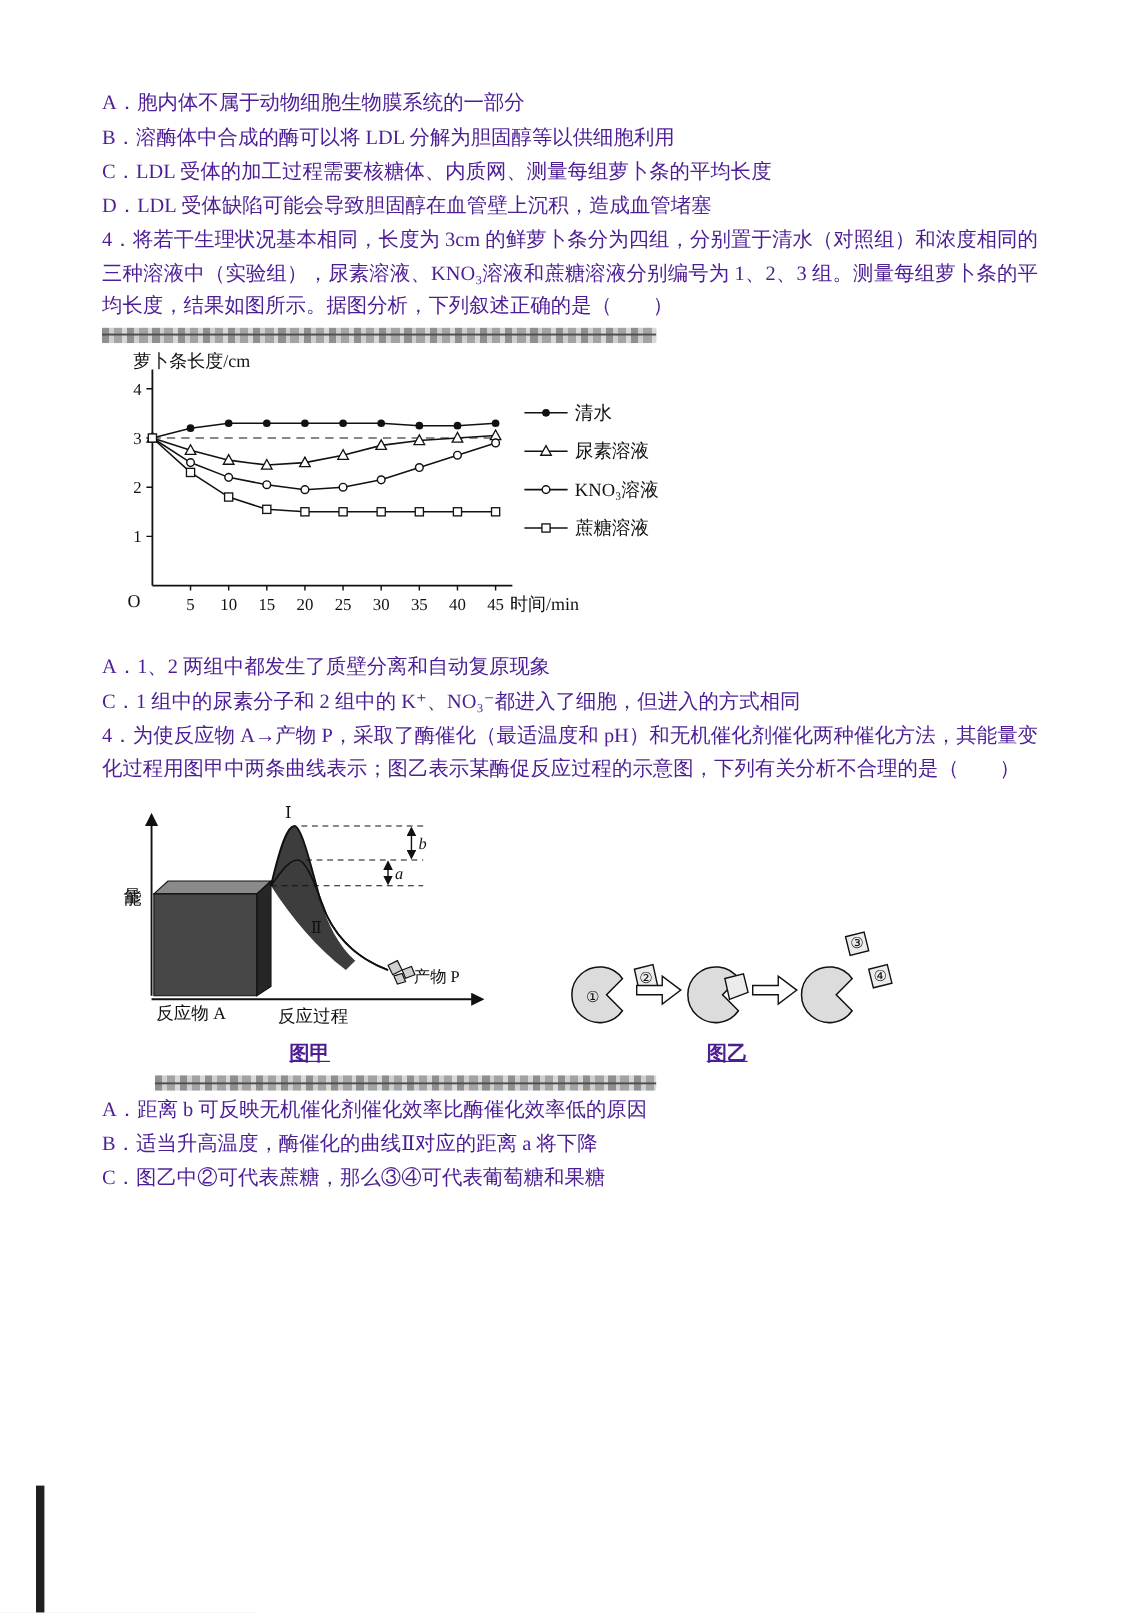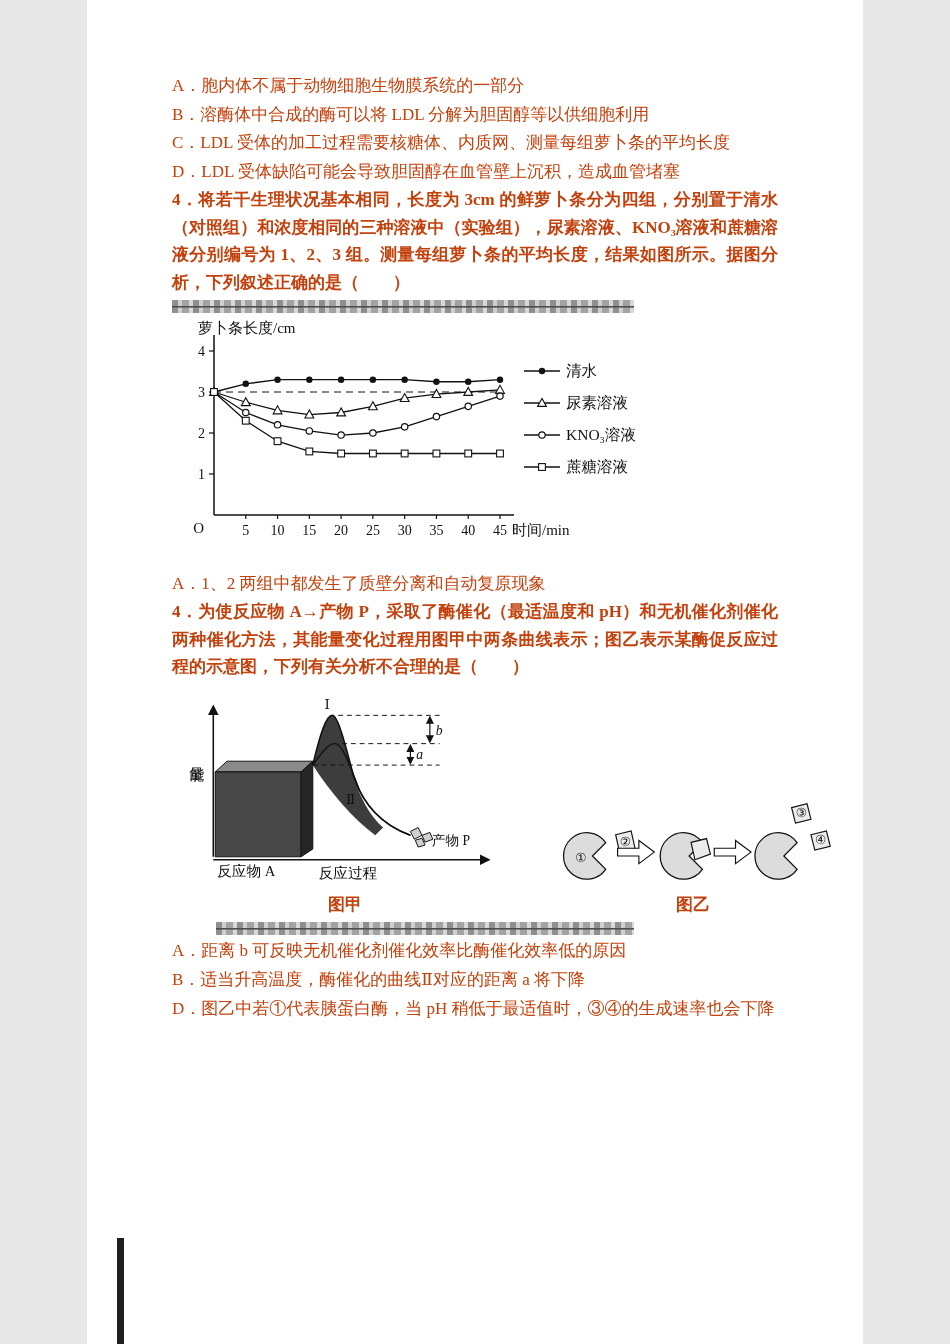--- a/index.html
+++ b/index.html
@@ -1,43 +1,43 @@
 <!DOCTYPE html>
 <html><head>
 <meta charset="utf-8">
 <style>
   html,body{margin:0;padding:0;background:#e8e8e8;}
   .page{
     position:relative;
-    width:776px;height:1344px;
+    width:950px;height:1344px;
     margin:0 auto;
     background:#ffffff;
     font-family:"Liberation Serif","DejaVu Serif",serif;
-    color:#c2410c;
+    color:#4c1d95;
     font-size:17px;
     line-height:1.62;
     overflow:hidden;
     box-sizing:border-box;
     padding:72px 85px 0 85px;
   }
   .opt-line{margin:0;padding:0 0 1px 0;}
-  .stem{margin:0;text-align:justify;font-weight:bold;}
+  .stem{margin:0;text-align:justify;}
   .smudge{
     height:13px;border-radius:1px;margin:4px 0 2px 0;
     background:
       linear-gradient(#4d4d4d,#4d4d4d) center / 100% 1.6px no-repeat,
       repeating-linear-gradient(90deg,#8f8f8f 0 6px,#cfcfcf 6px 10px,#a3a3a3 10px 17px,#d8d8d8 17px 21px);
     filter:blur(.5px);
   }
   .smudge-1{width:462px;}
   .smudge-2{width:418px;margin-left:44px;}
   .chart-wrap{margin:6px 0 10px 6px;}
   .fig-row{display:flex;align-items:flex-end;gap:42px;margin:8px 0 0 12px;}
   .fig-block{display:flex;flex-direction:column;align-items:center;}
-  .fig-caption{font-weight:bold;font-size:17px;margin-top:2px;}
+  .fig-caption{font-weight:bold;font-size:17px;margin-top:2px;text-decoration:underline;}
   svg text{font-family:"Liberation Serif","DejaVu Serif",serif;fill:#111;}
   .scan-bar{position:absolute;left:30px;top:1238px;width:7px;height:106px;background:#1f1f1f;}
 </style>
 </head>
 <body>
 
 <div class="page">
 
   <p class="opt-line">A．胞内体不属于动物细胞生物膜系统的一部分</p>
   <p class="opt-line">B．溶酶体中合成的酶可以将 LDL 分解为胆固醇等以供细胞利用</p>
@@ -153,20 +153,21 @@
         </g>
         <g>
           <line x1="346" y1="148" x2="382" y2="148" stroke="#111" stroke-width="1.3"></line>
           <rect x="360.6" y="144.6" width="6.8" height="6.8" fill="#fff" stroke="#111" stroke-width="1.1"></rect>
           <text x="388" y="153" font-size="15.5" text-anchor="start">蔗糖溶液</text>
         </g>
       </svg>
   </div>
 
   <p class="opt-line">A．1、2 两组中都发生了质壁分离和自动复原现象</p>
+  <p class="opt-line">C．1 组中的尿素分子和 2 组中的 K⁺、NO₃⁻都进入了细胞，但进入的方式相同</p>
 
   <p class="stem">4．为使反应物 A→产物 P，采取了酶催化（最适温度和 pH）和无机催化剂催化两种催化方法，其能量变化过程用图甲中两条曲线表示；图乙表示某酶促反应过程的示意图，下列有关分析不合理的是（　　）</p>
 
   <div class="fig-row">
     <div class="fig-block">
       <svg width="322" height="200" viewBox="0 0 330 205">
         <defs>
           <marker id="arrJ" viewBox="0 0 10 10" refX="8" refY="5" markerWidth="7" markerHeight="7" orient="auto-start-reverse">
             <path d="M0,0 L10,5 L0,10 z" fill="#111"></path>
           </marker>
@@ -239,17 +240,17 @@
         </g>
       </svg>
       <div class="fig-caption">图乙</div>
     </div>
   </div>
 
   <div class="smudge smudge-2"></div>
 
   <p class="opt-line">A．距离 b 可反映无机催化剂催化效率比酶催化效率低的原因</p>
   <p class="opt-line">B．适当升高温度，酶催化的曲线Ⅱ对应的距离 a 将下降</p>
-  <p class="opt-line">D．图乙中若①代表胰蛋白酶，当 pH 稍低于最适值时，③④的生成速率也会下降</p>
+  <p class="opt-line">C．图乙中②可代表蔗糖，那么③④可代表葡萄糖和果糖</p>
 
 
   <div class="scan-bar"></div>
 </div>
 
 </body></html>

